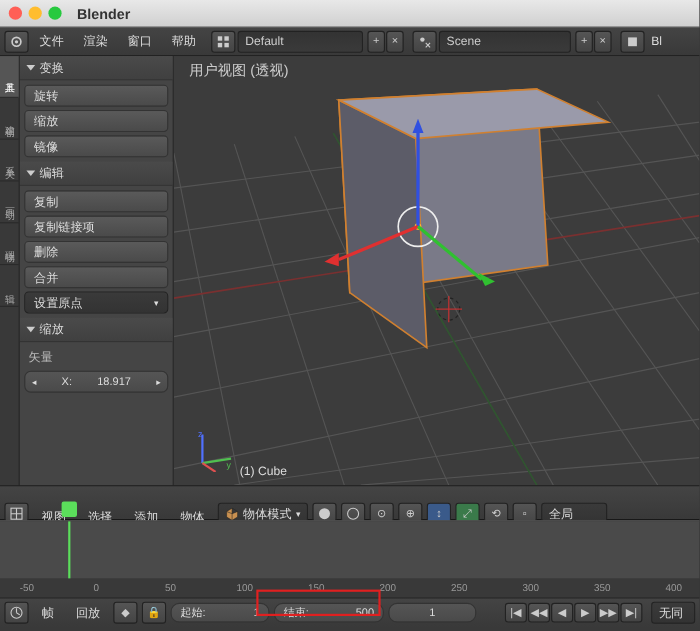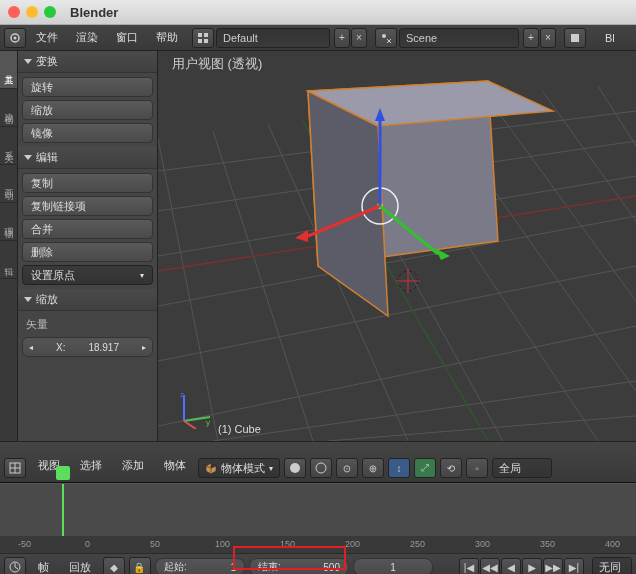--- a/index.html
+++ b/index.html
@@ -35,21 +35,21 @@
 .num-field { height: 20px; background: linear-gradient(#555,#4a4a4a); border: 1px solid #333; border-radius: 6px; color: #ddd; display: flex; align-items: center; justify-content: space-between; padding: 0 6px; font-size: 10px; }
 
 
 .viewport { flex: 1; position: relative; background: #3c3c3c; overflow: hidden; }
 .vp-label { position: absolute; top: 4px; left: 14px; color: #ccc; font-size: 13px; z-index: 10; }
 .vp-object-label { position: absolute; bottom: 6px; left: 60px; color: #ddd; font-size: 11px; z-index: 10; }
 .grid-floor { position: absolute; inset: 0; }
 .axis-gizmo { position: absolute; bottom: 12px; left: 18px; width: 40px; height: 40px; z-index: 10; }
 
 
-.vp-header { height: 42px; background: linear-gradient(#444,#393939); display: flex; align-items: flex-end; padding: 4px 4px; gap: 4px; border-top: 1px solid #222; border-bottom: 1px solid #111; }
+.vp-header { height: 30px; background: linear-gradient(#444,#393939); display: flex; align-items: flex-start; padding: 15px 4px; gap: 4px; border-top: 1px solid #222; border-bottom: 1px solid #111; }
 .mode-select { height: 20px; background: linear-gradient(#3a3a3a,#333); border: 1px solid #222; border-radius: 3px; color: #ddd; display: flex; align-items: center; padding: 0 6px; gap: 4px; cursor: pointer; }
 
 
 .timeline { height: 88px; background: #393939; border-top: 1px solid #555; position: relative; }
 .timeline-ruler { height: 18px; background: #393939; position: relative; border-bottom: 1px solid #2a2a2a; }
 .timeline-track { height: 52px; background: #4a4a4a; position: relative; }
 .playhead { position: absolute; top: 0; bottom: 0; width: 2px; background: #5bde5b; left: 62px; }
 .playhead::before { content: ''; position: absolute; top: -18px; left: -6px; width: 14px; height: 14px; background: #5bde5b; border-radius: 2px; }
 .tick { position: absolute; top: 3px; color: #999; font-size: 9px; }
 .timeline-footer { height: 26px; background: linear-gradient(#444,#393939); display: flex; align-items: center; padding: 0 4px; gap: 4px; }
@@ -109,21 +109,21 @@
   </div>
   <div class="plus-x">
     <div class="icon-btn" style="width:16px">+</div>
     <div class="icon-btn" style="width:16px">×</div>
   </div>
   <div class="icon-btn" style="margin-left:6px">
     <svg width="12" height="12" viewBox="0 0 12 12">
         <rect x="2" y="2" width="8" height="8" fill="#ccc"></rect>
       </svg>
   </div>
-  <span style="margin-left:17px;color:#ddd">Bl</span>
+  <span style="margin-left:4px;color:#ddd">Bl</span>
 </div>
 
 <div class="main">
   <div class="vtabs">
     <div class="vtab active">工具</div>
     <div class="vtab">创建</div>
     <div class="vtab">关系</div>
     <div class="vtab">动画</div>
     <div class="vtab">物理</div>
     <div class="vtab">辑</div>
@@ -140,22 +140,22 @@
       <div class="tool-btn">镜像</div>
     </div>
 
     <div class="panel-header">
       <span class="tri tri-down"></span>
       <span>编辑</span>
     </div>
     <div class="panel-body">
       <div class="tool-btn">复制</div>
       <div class="tool-btn">复制链接项</div>
+      <div class="tool-btn">删除</div>
       <div class="tool-btn">合并</div>
-      <div class="tool-btn">删除</div>
       <div class="tool-select">
         <span>设置原点</span>
         <span style="font-size:8px">▾</span>
       </div>
     </div>
 
     <div class="panel-header">
       <span class="tri tri-down"></span>
       <span>缩放</span>
     </div>

